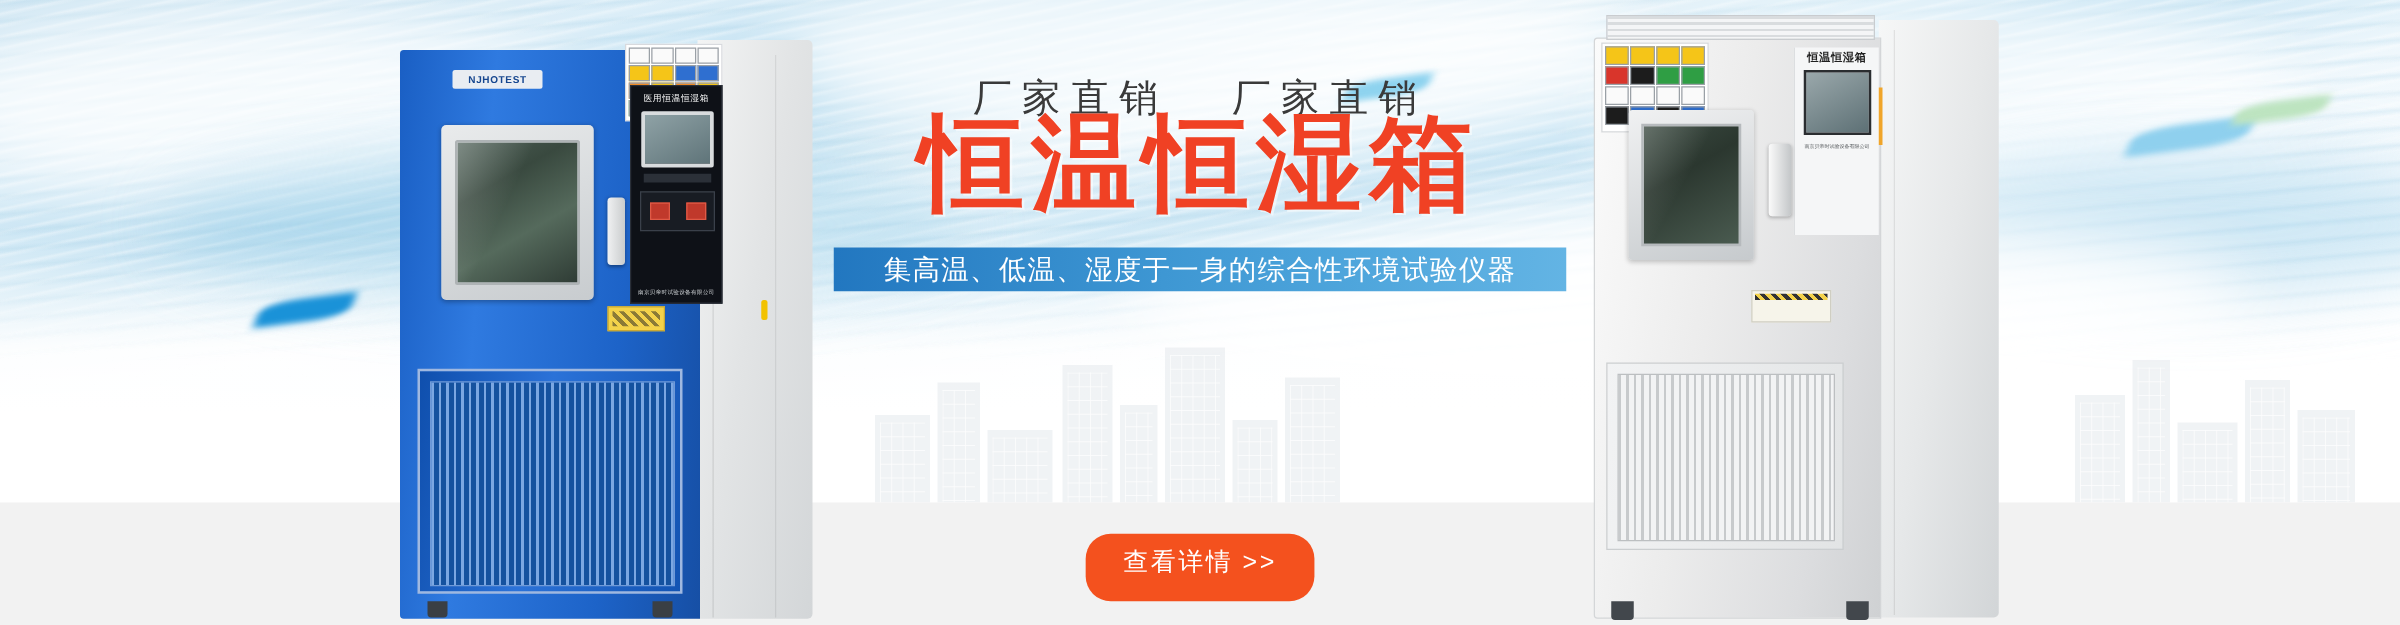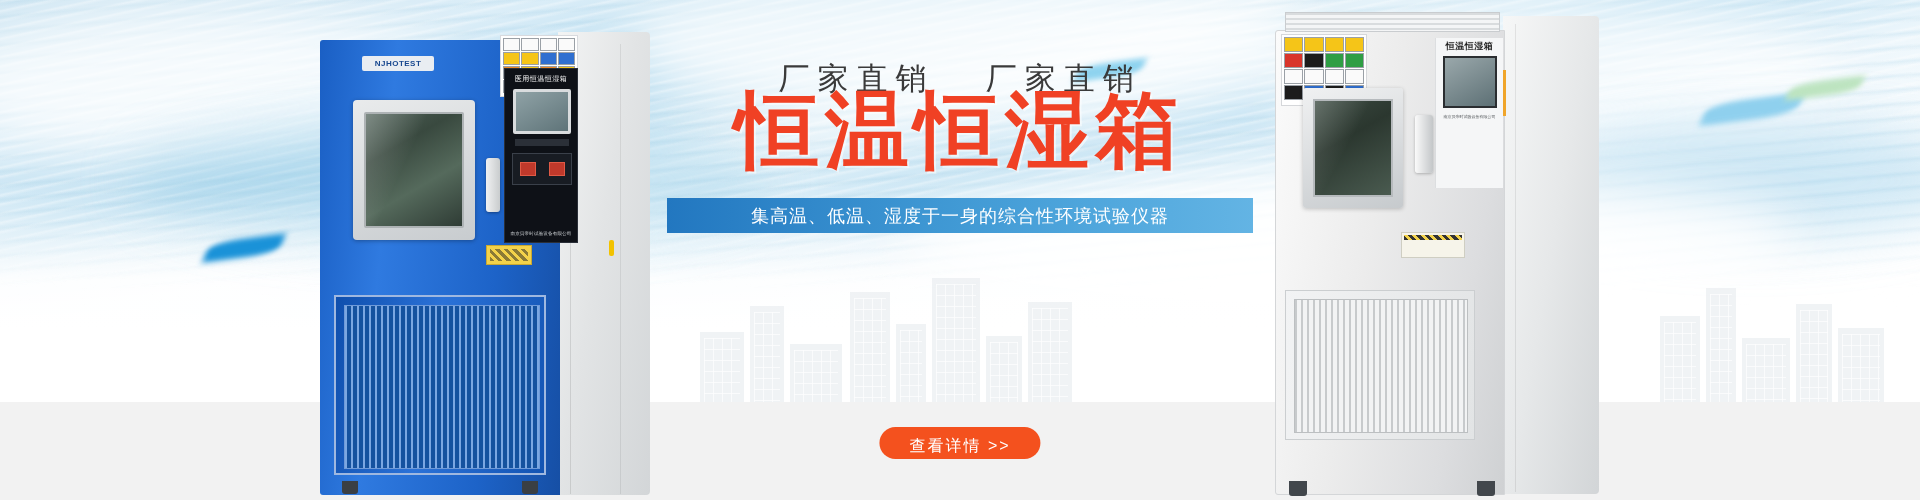--- a/index.html
+++ b/index.html
@@ -136,21 +136,21 @@
   .sub-bar {
     position: absolute;
     left: 50%; top: 198px;
     transform: translateX(-50%);
     width: 586px; height: 35px;
     background: linear-gradient(90deg, #2277c0 0%, #3e97d3 45%, #4fa6dc 72%, #63b4e4 100%);
     display: flex; align-items: center; justify-content: center;
   }
   .sub-bar span {
     color: #ffffff;
-    font-size: 18px;
+    font-size: 22px;
     letter-spacing: 1px;
     white-space: nowrap;
   }
 
   
   .features {
     position: absolute;
     left: 50%; top: 290px;
     transform: translateX(-50%);
     display: flex;
@@ -169,23 +169,23 @@
   }
   .feature i { font-style: normal; display: block; white-space: nowrap; }
 
   
   .cta {
     position: absolute;
     left: 50%; top: 427px;
     transform: translateX(-50%);
     background: #f4511e;
     color: #ffffff;
-    font-size: 16px;
+    font-size: 20px;
     letter-spacing: 2px;
-    padding: 9px 30px 2px;
+    padding: 9px 30px 18px;
     border: none;
     border-radius: 20px;
     cursor: pointer;
     white-space: nowrap;
     font-family: inherit;
     text-align: right;
   }
 
   
   .machine { position: absolute; }

